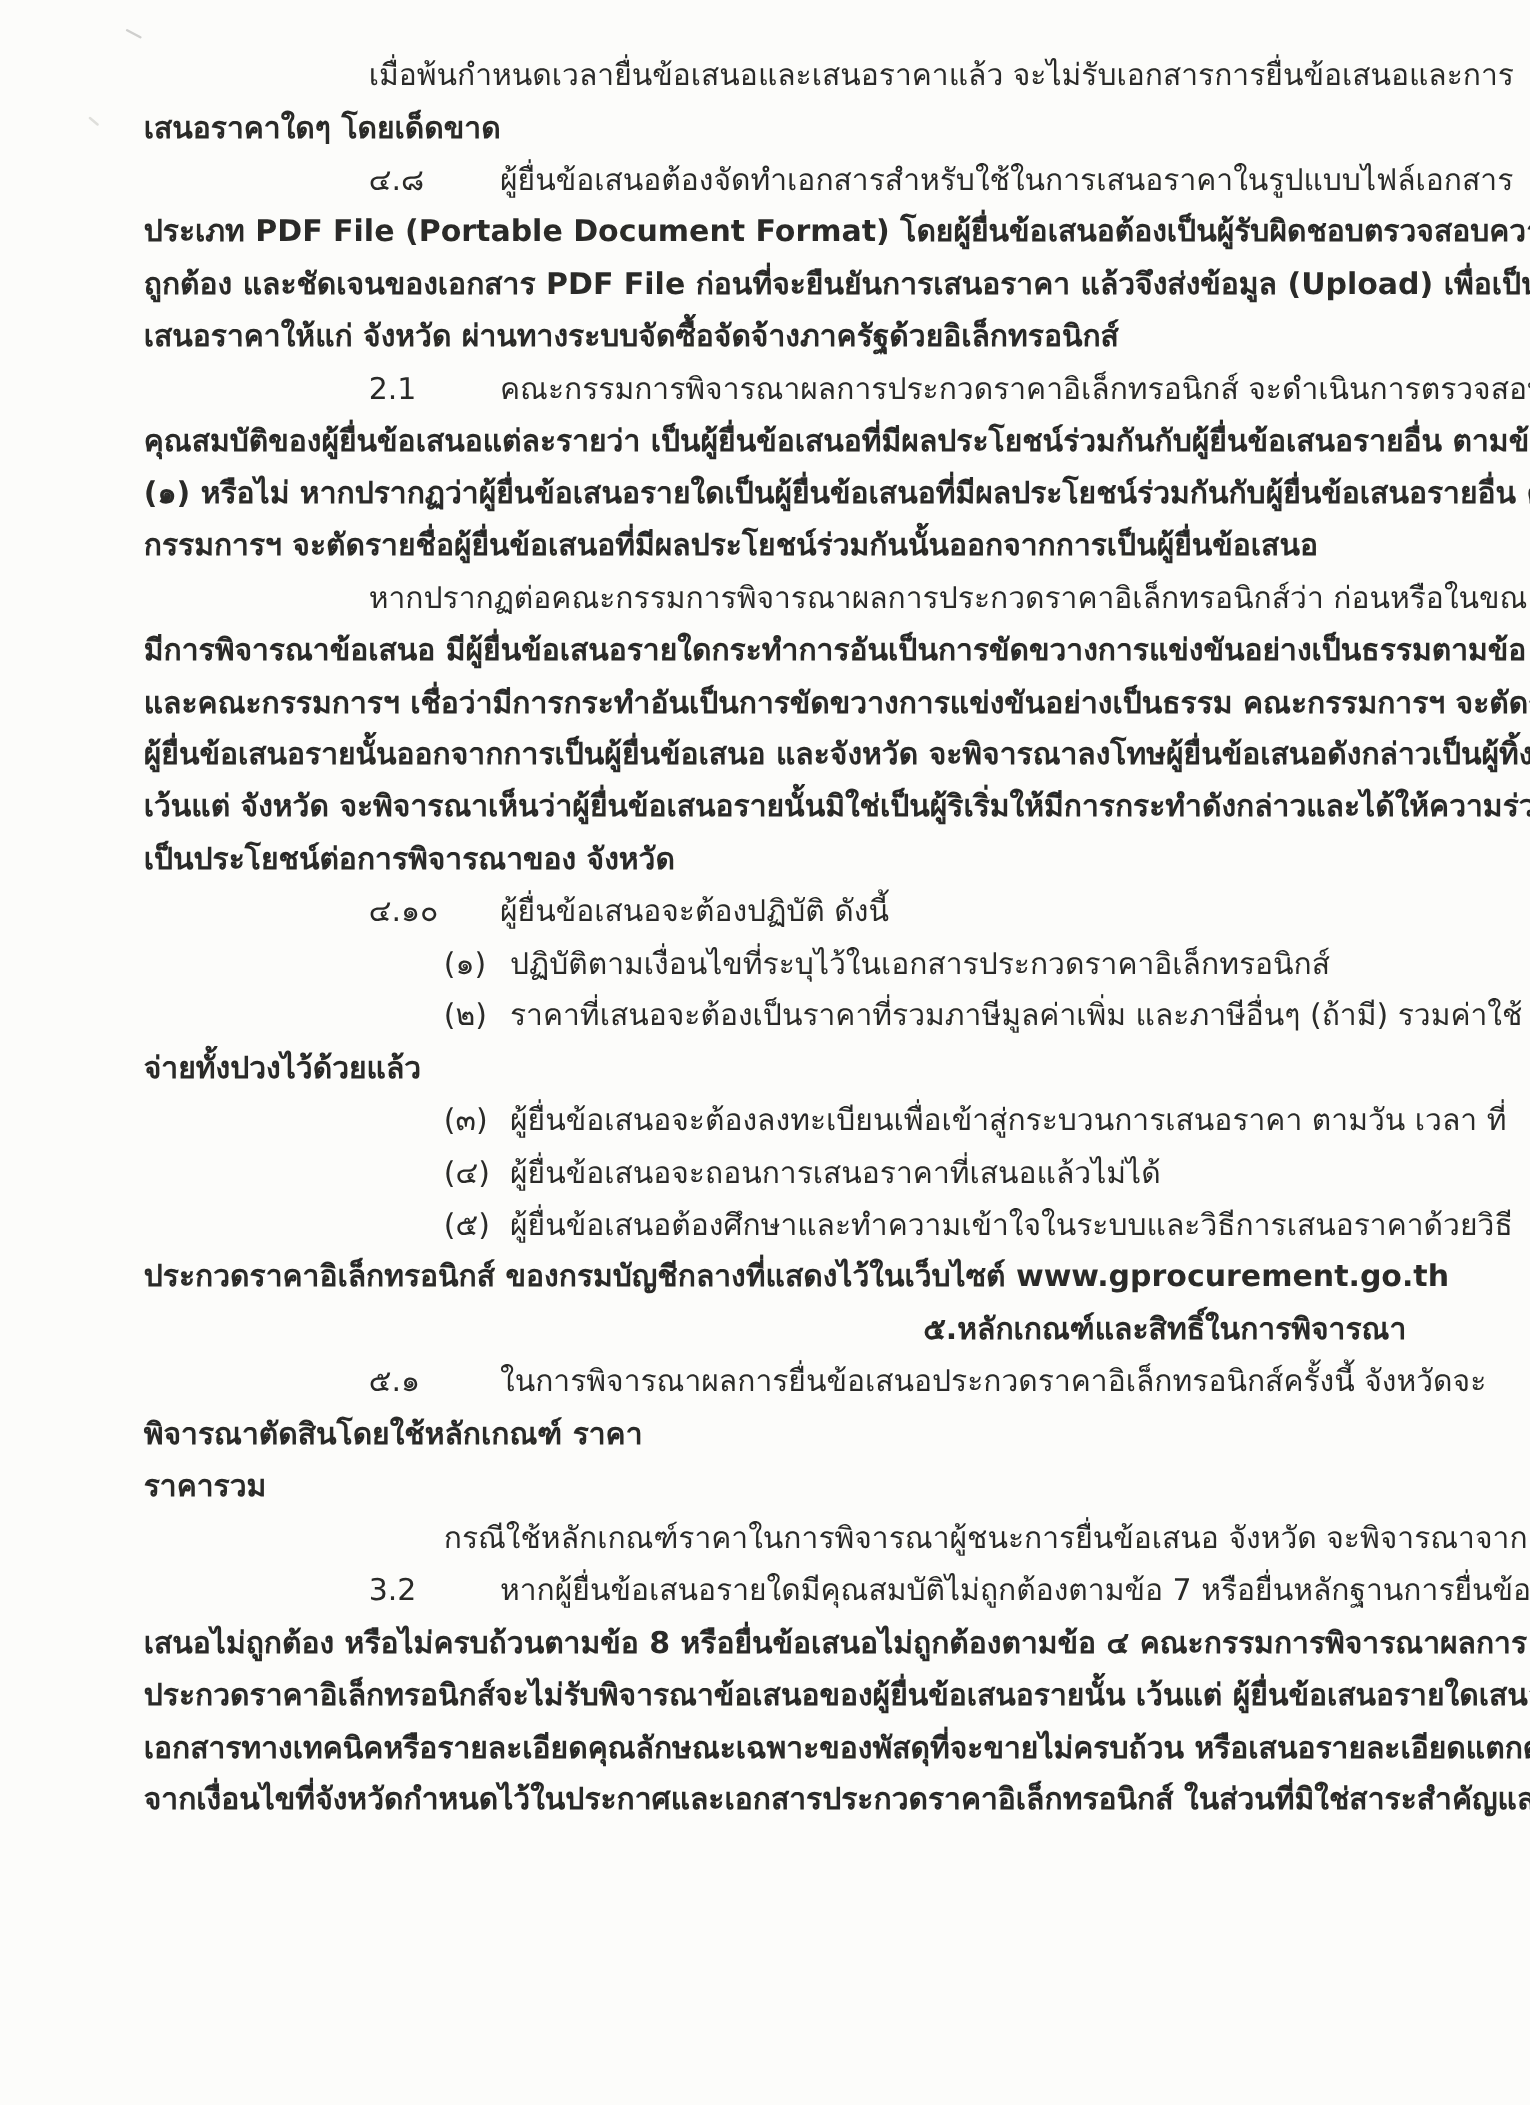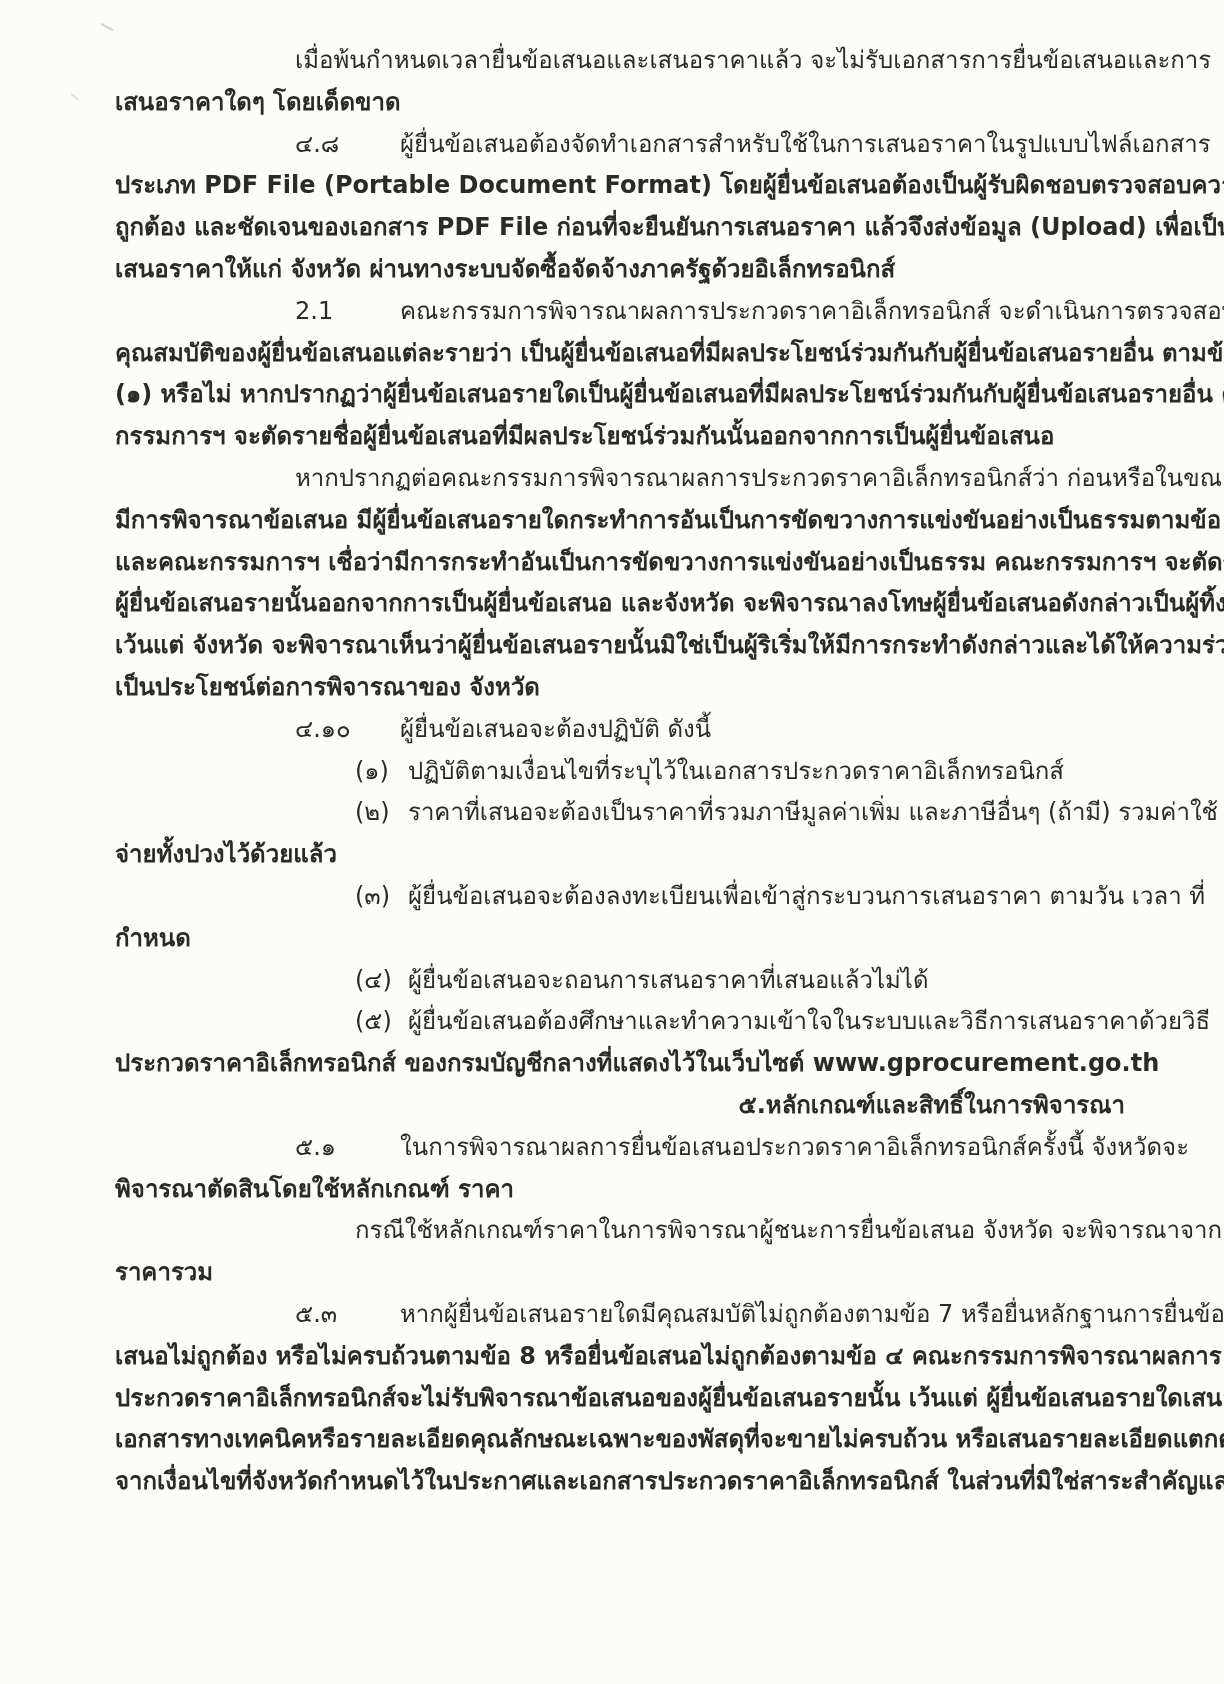--- a/index.html
+++ b/index.html
@@ -79,28 +79,27 @@
       <div class="line ind0"><span>มีการพิจารณาข้อเสนอ มีผู้ยื่นข้อเสนอรายใดกระทำการอันเป็นการขัดขวางการแข่งขันอย่างเป็นธรรมตามข้อ ๑.๕ (๒)</span></div>
       <div class="line ind0"><span>และคณะกรรมการฯ เชื่อว่ามีการกระทำอันเป็นการขัดขวางการแข่งขันอย่างเป็นธรรม คณะกรรมการฯ จะตัดรายชื่อ</span></div>
       <div class="line ind0"><span>ผู้ยื่นข้อเสนอรายนั้นออกจากการเป็นผู้ยื่นข้อเสนอ และจังหวัด จะพิจารณาลงโทษผู้ยื่นข้อเสนอดังกล่าวเป็นผู้ทิ้งงาน</span></div>
       <div class="line ind0"><span>เว้นแต่ จังหวัด จะพิจารณาเห็นว่าผู้ยื่นข้อเสนอรายนั้นมิใช่เป็นผู้ริเริ่มให้มีการกระทำดังกล่าวและได้ให้ความร่วมมือ</span></div>
       <div class="line ind0"><span>เป็นประโยชน์ต่อการพิจารณาของ จังหวัด</span></div>
       <div class="line ind1"><span class="num">๔.๑๐</span><span>ผู้ยื่นข้อเสนอจะต้องปฏิบัติ ดังนี้</span></div>
       <div class="line ind2"><span class="num num-sub">(๑)</span><span>ปฏิบัติตามเงื่อนไขที่ระบุไว้ในเอกสารประกวดราคาอิเล็กทรอนิกส์</span></div>
       <div class="line ind2"><span class="num num-sub">(๒)</span><span>ราคาที่เสนอจะต้องเป็นราคาที่รวมภาษีมูลค่าเพิ่ม และภาษีอื่นๆ (ถ้ามี) รวมค่าใช้</span></div>
       <div class="line ind0"><span>จ่ายทั้งปวงไว้ด้วยแล้ว</span></div>
       <div class="line ind2"><span class="num num-sub">(๓)</span><span>ผู้ยื่นข้อเสนอจะต้องลงทะเบียนเพื่อเข้าสู่กระบวนการเสนอราคา ตามวัน เวลา ที่</span></div>
-      <div class="line ind0"><span>กำหนด</span></div>
       <div class="line ind2"><span class="num num-sub">(๔)</span><span>ผู้ยื่นข้อเสนอจะถอนการเสนอราคาที่เสนอแล้วไม่ได้</span></div>
       <div class="line ind2"><span class="num num-sub">(๕)</span><span>ผู้ยื่นข้อเสนอต้องศึกษาและทำความเข้าใจในระบบและวิธีการเสนอราคาด้วยวิธี</span></div>
       <div class="line ind0"><span>ประกวดราคาอิเล็กทรอนิกส์ ของกรมบัญชีกลางที่แสดงไว้ในเว็บไซต์ www.gprocurement.go.th</span></div>
       <div class="line indh bold"><span class="num num-head">๕.</span><span>หลักเกณฑ์และสิทธิ์ในการพิจารณา</span></div>
       <div class="line ind1"><span class="num">๕.๑</span><span>ในการพิจารณาผลการยื่นข้อเสนอประกวดราคาอิเล็กทรอนิกส์ครั้งนี้ จังหวัดจะ</span></div>
       <div class="line ind0"><span>พิจารณาตัดสินโดยใช้หลักเกณฑ์ ราคา</span></div>
+      <div class="line ind0"><span>ราคารวม</span></div>
       <div class="line ind2"><span>กรณีใช้หลักเกณฑ์ราคาในการพิจารณาผู้ชนะการยื่นข้อเสนอ จังหวัด จะพิจารณาจาก</span></div>
-      <div class="line ind0"><span>ราคารวม</span></div>
-      <div class="line ind1"><span class="num">๕.๓</span><span>หากผู้ยื่นข้อเสนอรายใดมีคุณสมบัติไม่ถูกต้องตามข้อ 7 หรือยื่นหลักฐานการยื่นข้อ</span></div>
+      <div class="line ind1"><span class="num">3.2</span><span>หากผู้ยื่นข้อเสนอรายใดมีคุณสมบัติไม่ถูกต้องตามข้อ 7 หรือยื่นหลักฐานการยื่นข้อ</span></div>
       <div class="line ind0"><span>เสนอไม่ถูกต้อง หรือไม่ครบถ้วนตามข้อ 8 หรือยื่นข้อเสนอไม่ถูกต้องตามข้อ ๔ คณะกรรมการพิจารณาผลการ</span></div>
       <div class="line ind0"><span>ประกวดราคาอิเล็กทรอนิกส์จะไม่รับพิจารณาข้อเสนอของผู้ยื่นข้อเสนอรายนั้น เว้นแต่ ผู้ยื่นข้อเสนอรายใดเสนอ</span></div>
       <div class="line ind0"><span>เอกสารทางเทคนิคหรือรายละเอียดคุณลักษณะเฉพาะของพัสดุที่จะขายไม่ครบถ้วน หรือเสนอรายละเอียดแตกต่างไป</span></div>
       <div class="line ind0"><span>จากเงื่อนไขที่จังหวัดกำหนดไว้ในประกาศและเอกสารประกวดราคาอิเล็กทรอนิกส์ ในส่วนที่มิใช่สาระสำคัญและความ</span></div>
     </div>
 </div>
 
 </body></html>

